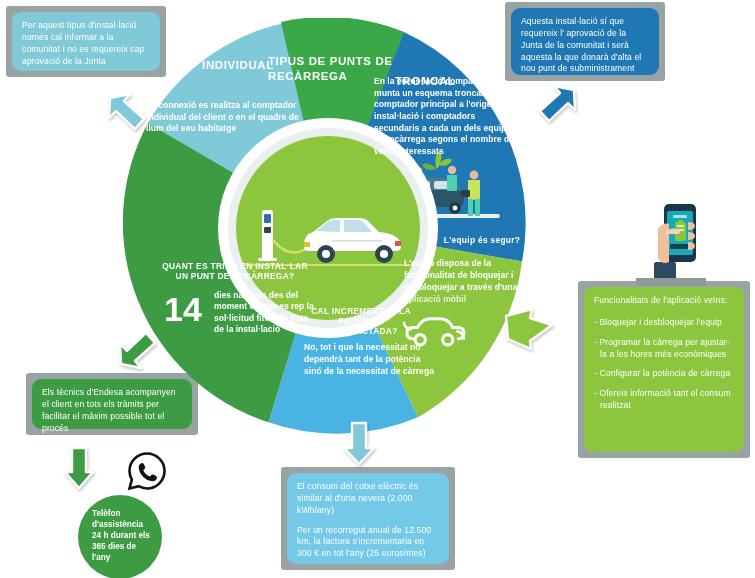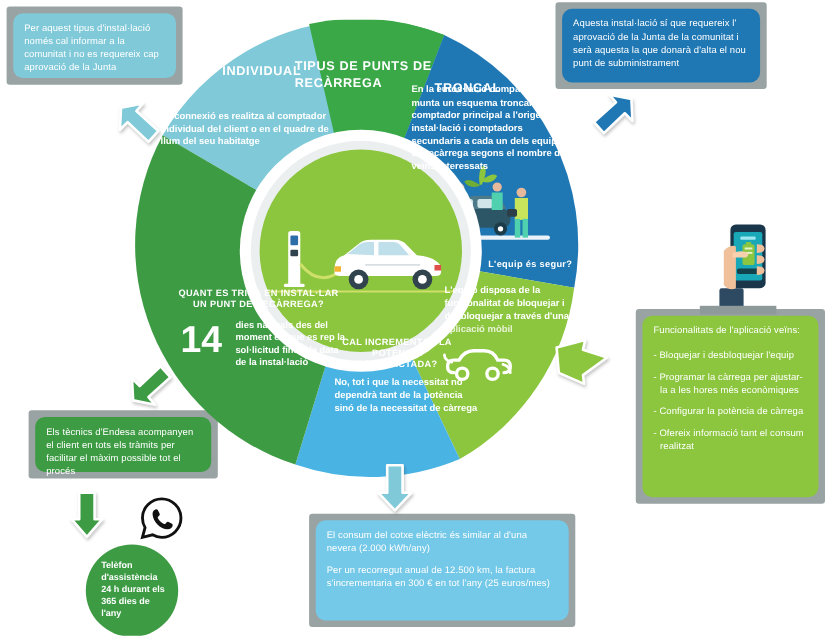--- a/index.html
+++ b/index.html
@@ -33,24 +33,24 @@
   .cal-green .callout-inner { background: #3d9b44; }
   .cal-lime  .callout-inner { background: #8cc63e; }
   .cal-sky   .callout-inner { background: #74c8e8; }
   .callout p { margin: 0; }
   .callout p + p { margin-top: 8px; }
   .bullet-list li { list-style: none; margin-top: 8px; text-indent: -6px; padding-left: 6px; }
   .bullet-list li:first-child { margin-top: 10px; }
 
   
   #box-individual-note { left: 6px;   top: 6px;   width: 160px; height: 71px; }
-  #box-troncal-note    { left: 505px; top: 2px;   width: 192px; height: 79px; }
+  #box-troncal-note    { left: 505px; top: 2px;   width: 160px; height: 79px; }
   #box-app-features    { left: 578px; top: 281px; width: 172px; height: 177px; }
   #box-endesa-support  { left: 26px;  top: 373px; width: 172px; height: 62px; }
-  #box-consumption     { left: 281px; top: 467px; width: 242px; height: 103px; }
+  #box-consumption     { left: 281px; top: 467px; width: 174px; height: 103px; }
 
   
   #wheel { position: absolute; left: 118px; top: 18px; width: 420px; height: 420px; }
   #wheel svg { display: block; }
   .seg-label { position: absolute; color: #fff; font-weight: bold; pointer-events: none; }
   .seg-title { font-size: 11.5px; letter-spacing: .6px; }
   .seg-body  { font-size: 8.6px; line-height: 1.36; font-weight: bold; }
   .seg-q     { font-size: 8.4px; font-weight: bold; letter-spacing: .3px; text-align: center; }
 
   #lbl-center-title { left: 150px; top: 36px; width: 140px; font-size: 11.5px; letter-spacing: .6px; line-height: 1.28; }

